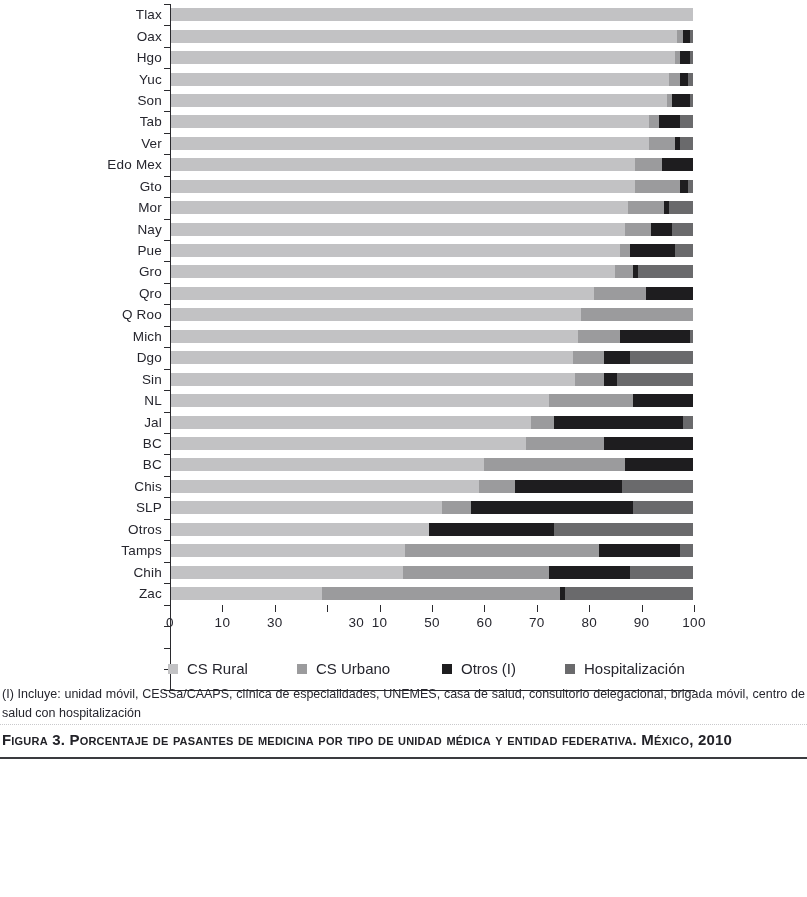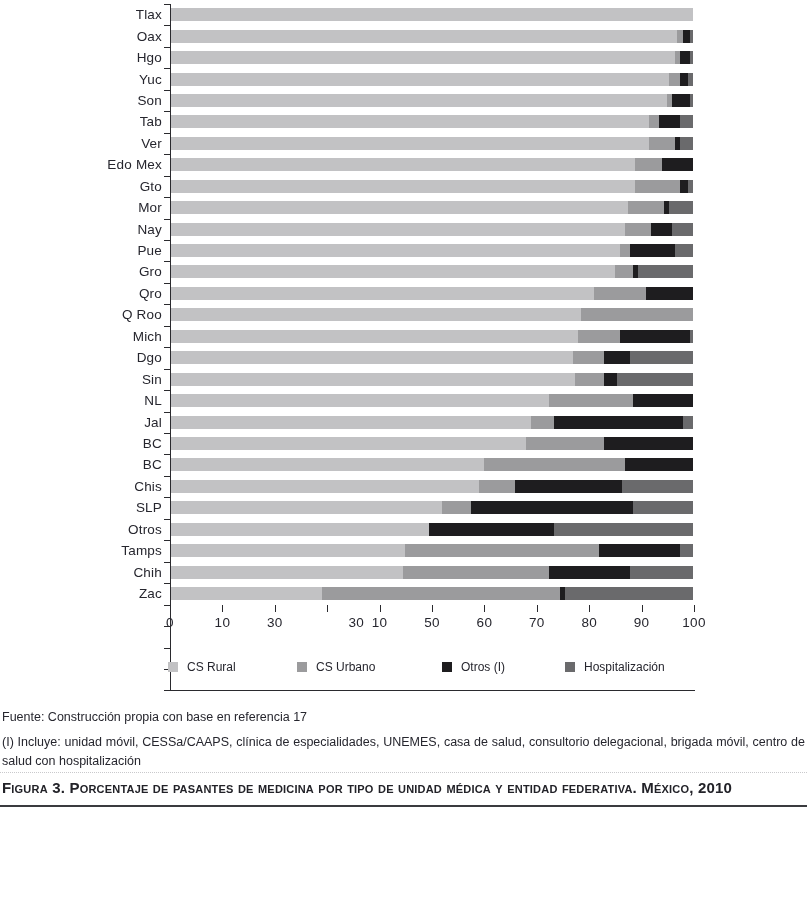--- a/index.html
+++ b/index.html
@@ -21,21 +21,21 @@
   .y-axis-line{position:absolute;left:170px;top:4px;width:1px;height:687px;background:#2a2a2e;}
   .x-axis-line{position:absolute;left:170px;top:690px;width:525px;height:1px;background:#2a2a2e;}
   .y-axis-ticks{position:absolute;left:0;top:0;}
   .ytick{position:absolute;left:164px;width:6px;height:1px;background:#2a2a2e;}
   .xaxis{position:relative;margin-left:170px;width:524px;height:30px;}
   .xtick{position:absolute;top:1px;width:1px;height:7px;background:#2a2a2e;}
   .xlabel{position:absolute;top:11px;transform:translateX(-50%);font-size:13.5px;color:#26262e;letter-spacing:0.3px;}
   .legend{position:relative;height:16px;margin-top:26px;}
   .legend-item{position:absolute;top:0;display:flex;align-items:center;}
   .swatch{width:10px;height:10px;margin-right:9px;flex:0 0 auto;}
-  .legend-label{font-size:12px;color:#26262e;text-align:right;}
+  .legend-label{font-size:15px;color:#26262e;text-align:right;}
   .source-note{margin:34px 0 0 2px;font-size:12.5px;color:#26262e;}
   .inclusion-note{
     margin:9px 0 0 2px;width:803px;font-size:12.5px;line-height:18.5px;
     text-align:justify;color:#26262e;
   }
   .dotted-divider{margin-top:2px;width:807px;border-top:1px dotted #c9c9cc;height:0;}
   .figure-caption{
     margin:6px 0 0 2px;font-size:15px;font-weight:700;
     font-variant:small-caps;letter-spacing:0.2px;color:#222228;
   }
@@ -363,18 +363,17 @@
           <span class="swatch" style="background: rgb(30, 29, 31);"></span>
           <span class="legend-label">Otros (I)</span>
         </div>
         <div class="legend-item" style="left: 565px;">
           <span class="swatch" style="background: rgb(106, 106, 108);"></span>
           <span class="legend-label">Hospitalización</span>
         </div>
       </div>
   </div>
 
-  <p class="source-note">Fuente: Construcción propia con base en referencia 17</p>
   <p class="inclusion-note">(I) Incluye: unidad móvil, CESSa/CAAPS, clínica de especialidades, UNEMES, casa de salud, consultorio delegacional, brigada móvil, centro de salud con hospitalización</p>
   <div class="dotted-divider"></div>
   <h2 class="figure-caption">Figura 3. Porcentaje de pasantes de medicina por tipo de unidad médica y entidad federativa. México, 2010</h2>
   <div class="bottom-rule"></div>
 </div>
 
 </body></html>

